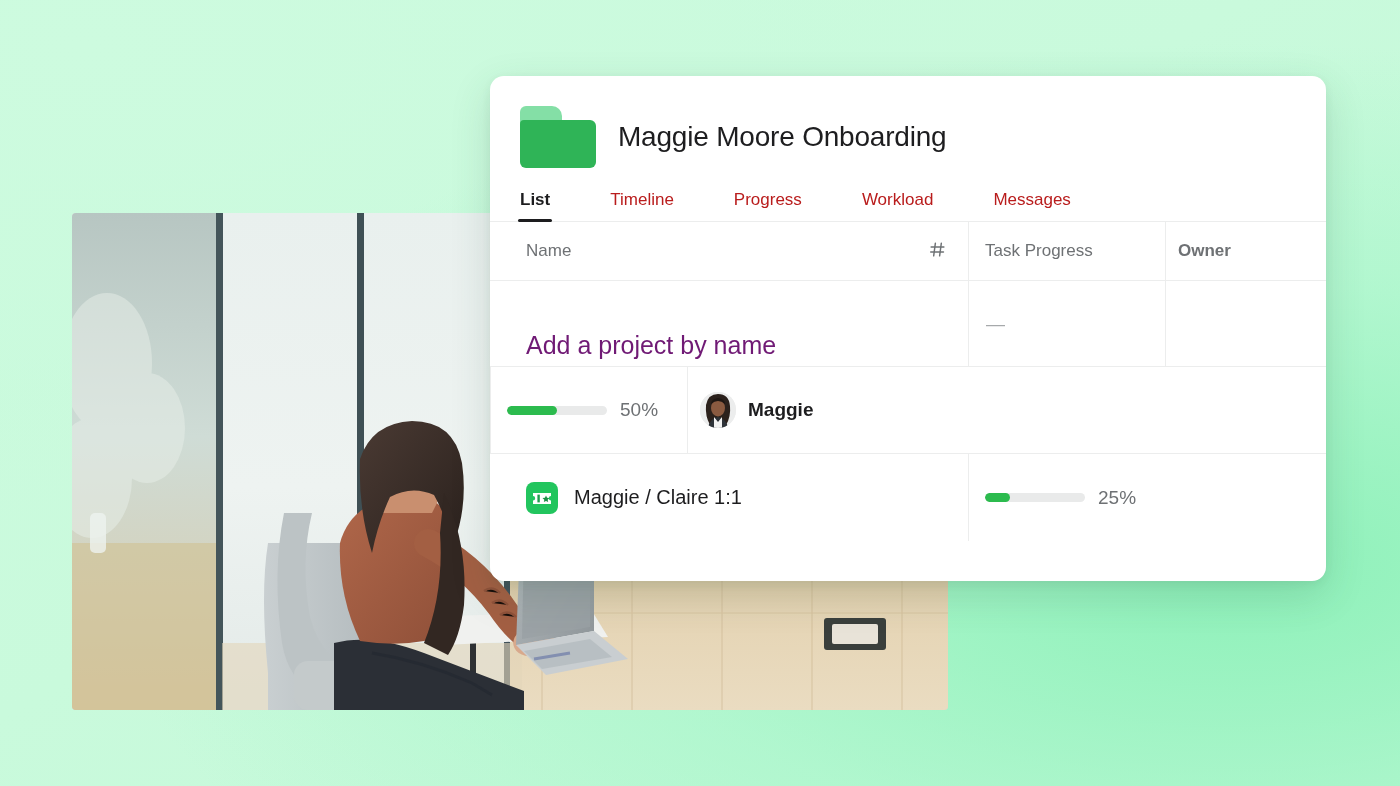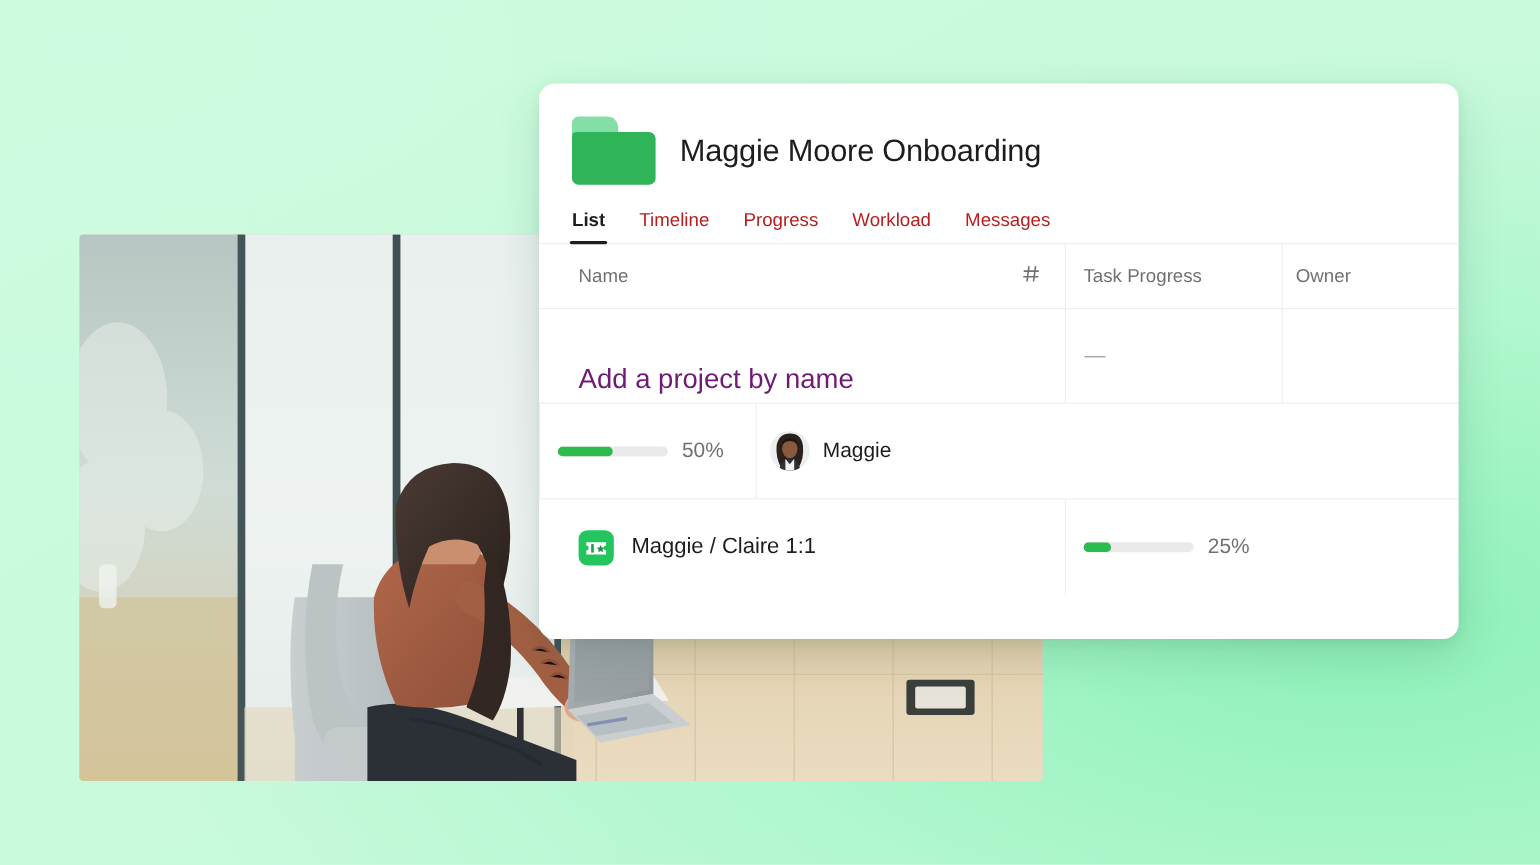--- a/index.html
+++ b/index.html
@@ -76,21 +76,21 @@
     font-size: 28px;
     color: #1d1d1f;
     letter-spacing: -0.2px;
     white-space: nowrap;
   }
 
   
   .tabs {
     display: flex;
     align-items: flex-end;
-    gap: 27px;
+    gap: 56px;
     padding: 22px 0 0 28px;
     border-bottom: 1px solid #eceded;
     position: relative;
   }
   .tab {
     font-size: 17px;
     color: #b91c1c;
     padding: 0 2px 11px 2px;
     cursor: pointer;
     white-space: nowrap;
@@ -116,21 +116,21 @@
   .table { width: 100%; }
   .trow {
     display: flex;
     align-items: stretch;
     border-bottom: 1px solid #eceded;
   }
   .trow:last-child { border-bottom: none; }
 
   .c-name    { width: 478px; display: flex; align-items: center; padding-left: 36px; gap: 16px; }
   .c-prog    { width: 197px; display: flex; align-items: center; padding-left: 16px; border-left: 1px solid #eceded; gap: 13px; }
-  .c-owner   { flex: 1; display: flex; align-items: center; padding-left: 12px; border-left: 1px solid #eceded; gap: 12px; }
+  .c-owner   { flex: 1; display: flex; align-items: center; padding-left: 12px; border-left: 1px solid #eceded; gap: 12px; font-weight: bold; }
 
   .head-row { height: 59px; }
   .head-row .c-name { position: relative; }
   .head-txt { font-size: 17px; color: #6e7174; }
   .hash-icon {
     position: absolute; right: 22px; top: 50%; transform: translateY(-50%);
     font-size: 19px; color: #6e7174; line-height: 1;
   }
 
   .add-row { height: 86px; }

